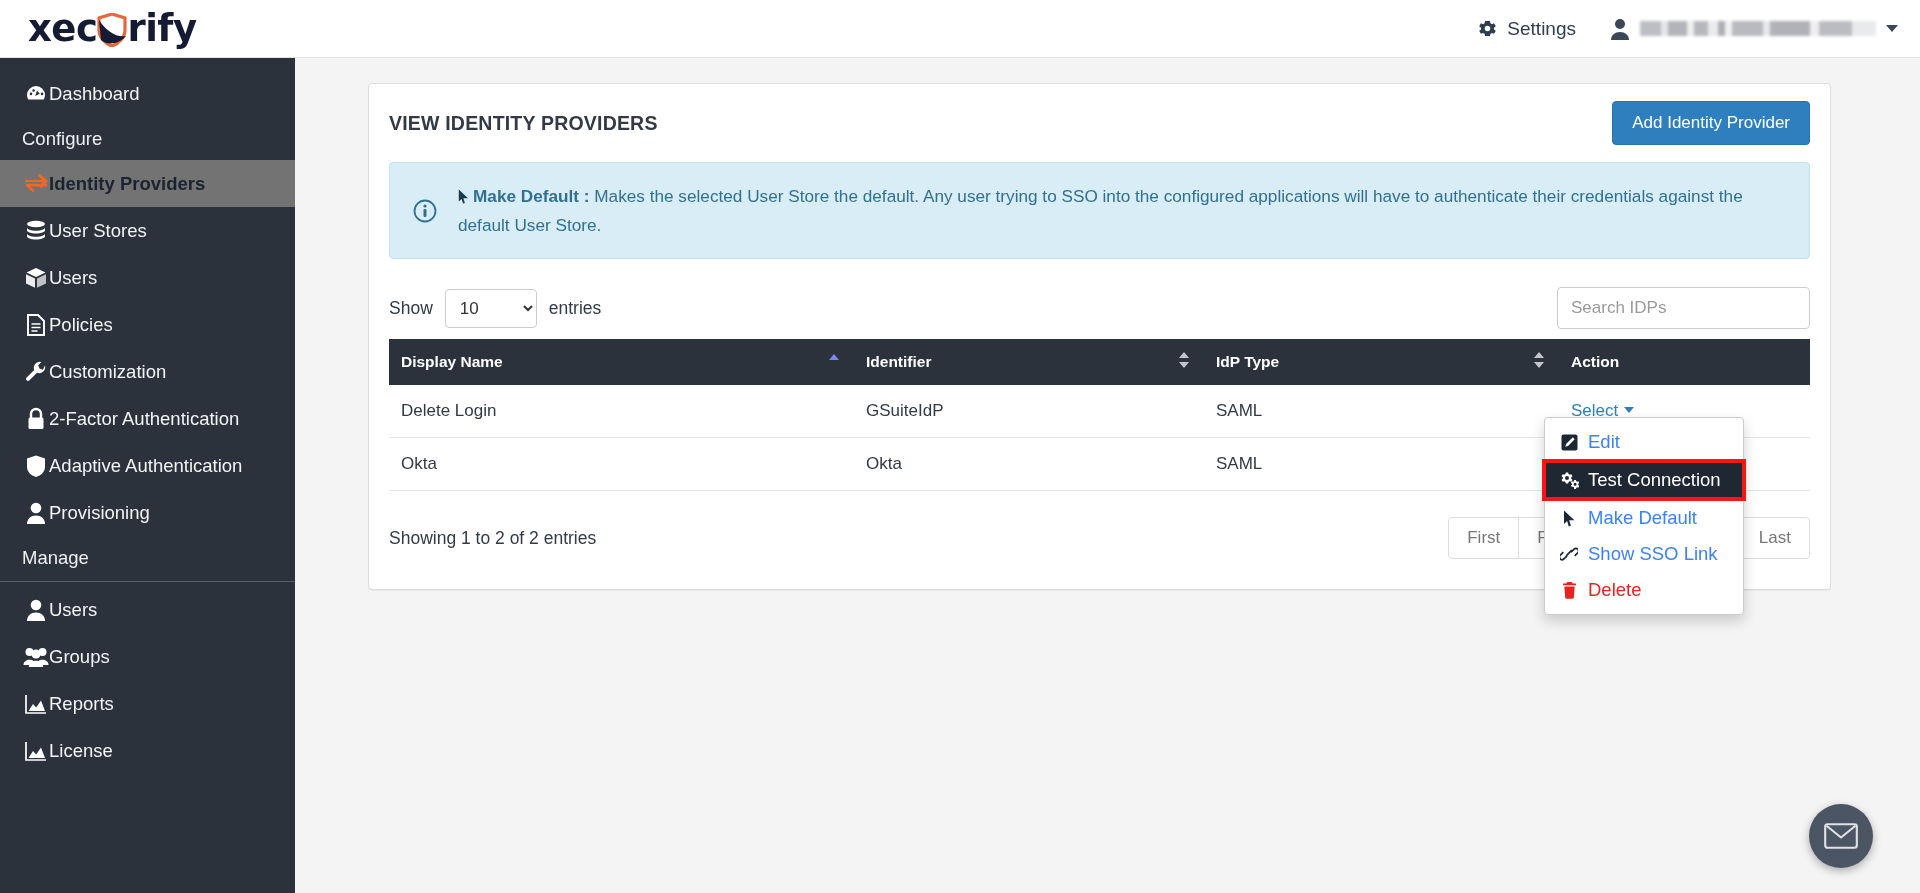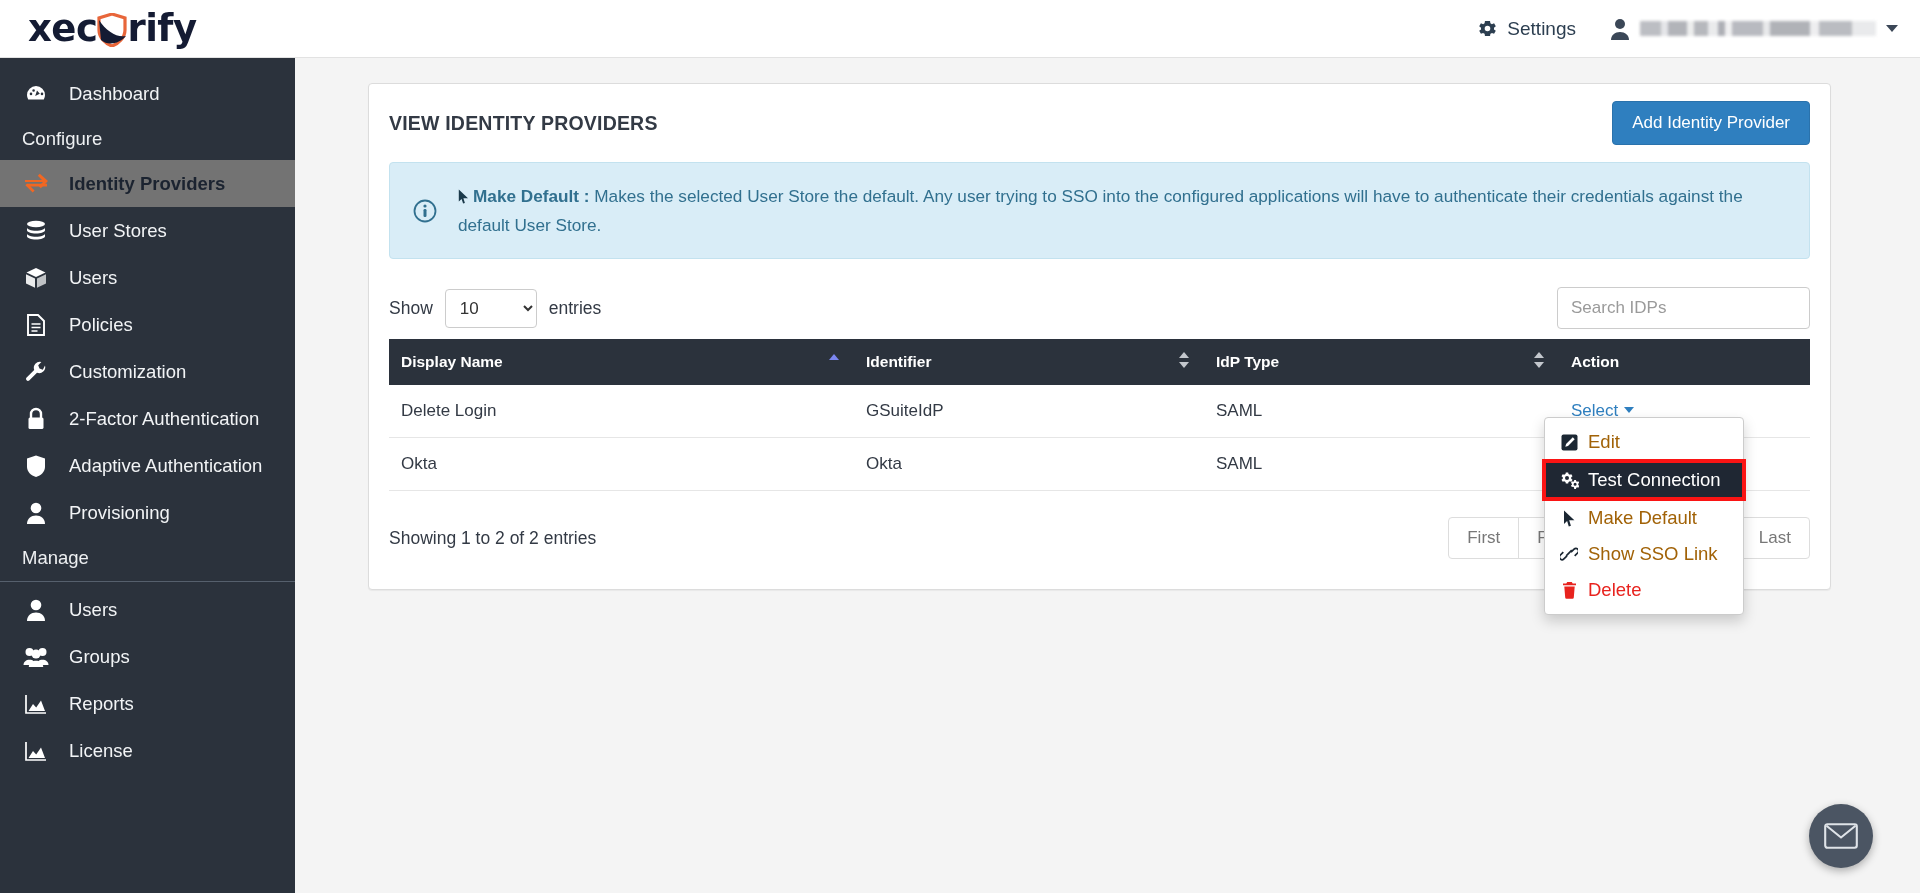--- a/index.html
+++ b/index.html
@@ -58,21 +58,21 @@
   }
 
   
   .sidebar {
     position: absolute; top: 58px; left: 0; bottom: 0; width: 295px;
     background: #2b323c; z-index: 30;
     padding-top: 12px;
   }
   .nav-item {
     display: flex; align-items: center; height: 47px;
-    padding-left: 22px; gap: 20px; cursor: pointer;
+    padding-left: 22px; cursor: pointer;
     color: #f2f4f6; font-size: 18.5px;
   }
   .nav-item .ic { width: 27px; display: flex; justify-content: center; align-items: center; flex: none; }
   .nav-item.active {
     background: #737373; color: #1b2330; font-weight: bold;
   }
   .nav-section {
     color: #eef0f2; font-size: 18.5px; padding-left: 22px;
     height: 43px; display: flex; align-items: center;
   }
@@ -156,21 +156,21 @@
 
   
   .dropdown-menu {
     position: absolute; left: 1544px; top: 417px; width: 200px;
     background: #fff; border: 1px solid #ccc; border-radius: 4px;
     box-shadow: 0 6px 14px rgba(0,0,0,.18);
     padding: 6px 0; z-index: 60;
   }
   .dd-item {
     display: flex; align-items: center; gap: 9px;
-    padding: 7px 14px; font-size: 18.5px; color: #a16207; cursor: pointer;
+    padding: 7px 14px; font-size: 18.5px; color: #3b82f6; cursor: pointer;
     white-space: nowrap;
   }
   .dd-item .dic { width: 20px; display:flex; align-items:center; justify-content:center; flex:none; }
   .dd-item.danger { color: #e8231e; }
   .dd-item.highlighted {
     background: #1f2733; color: #ffffff;
     outline: 4px solid #fa1414; outline-offset: -1px;
     margin: 2px 0;
   }
 

